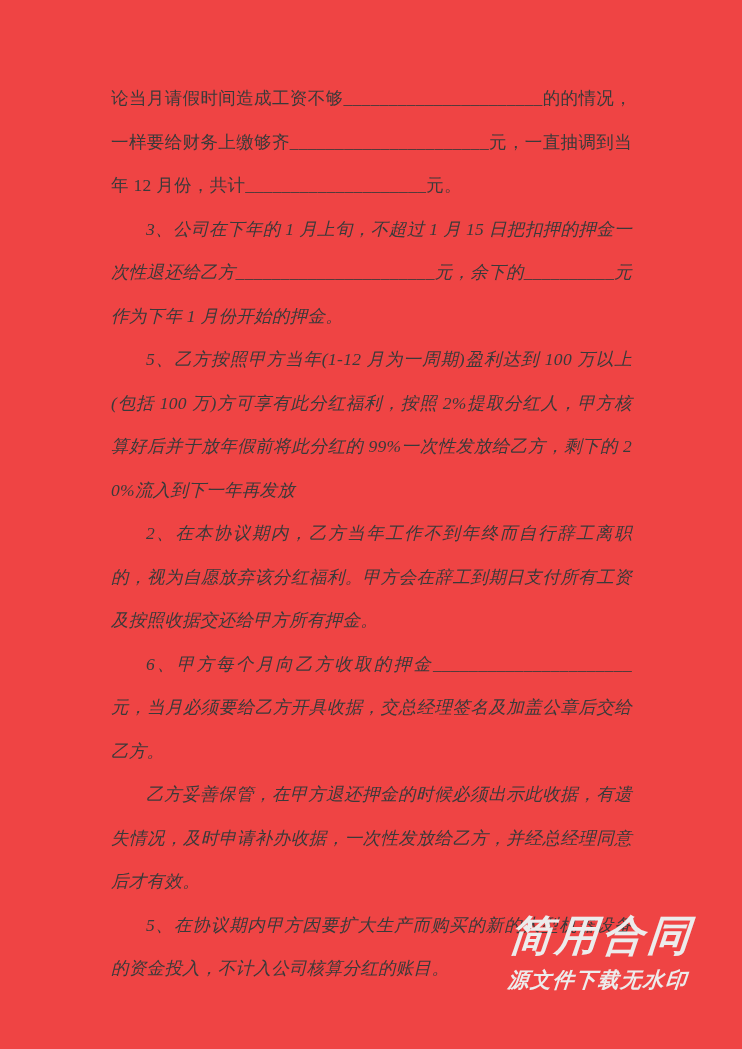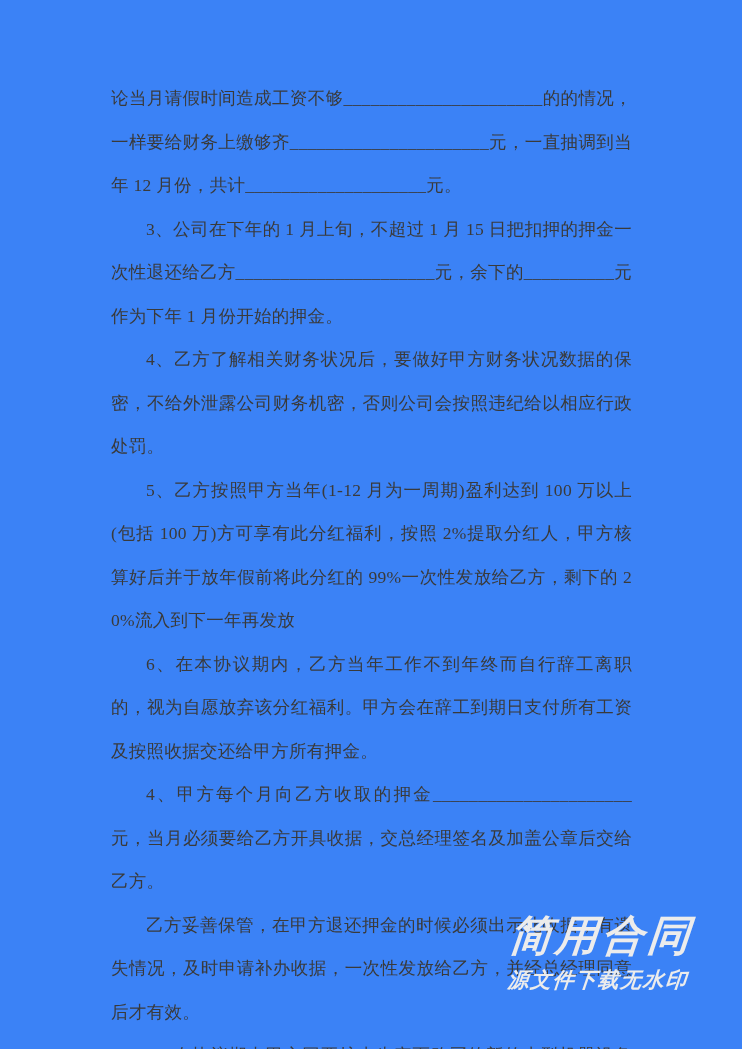--- a/index.html
+++ b/index.html
@@ -5,35 +5,35 @@
   * { margin: 0; padding: 0; box-sizing: border-box; }
   html, body {
     width: 742px; height: 1049px;
     background: #ffffff;
     font-family: "Liberation Serif", "DejaVu Serif", serif;
     overflow: hidden;
   }
   .page {
     position: relative;
     width: 742px; height: 1049px;
-    background: #3b82f6;
+    background: #ef4444;
   }
   .doc-body {
     position: absolute;
     left: 111px; top: 77px;
     width: 521px;
     font-size: 17.5px;
     line-height: 43.5px;
     color: #3a3a3a;
     text-align: justify;
     text-justify: inter-ideograph;
     letter-spacing: 0.3px;
   }
   .doc-body p { margin: 0; word-break: break-all; }
-  .doc-body p.indent { text-indent: 2em; }
+  .doc-body p.indent { text-indent: 2em; font-style: italic; }
   .watermark {
     position: absolute;
     right: 50px; bottom: 55px;
     color: #ececec;
     font-family: "Liberation Sans", "DejaVu Sans", sans-serif;
     font-weight: 900;
     font-style: italic;
     transform: skewX(-5deg);
     text-align: center;
     user-select: none;
@@ -49,24 +49,23 @@
     margin-top: 9px;
   }
 </style>
 </head>
 <body>
 
 <div class="page">
   <div class="doc-body" id="doc-body" style="color: rgb(58, 58, 58);">
       <p class="">论当月请假时间造成工资不够______________________的的情况，一样要给财务上缴够齐______________________元，一直抽调到当年 12 月份，共计____________________元。</p>
       <p class="indent">3、公司在下年的 1 月上旬，不超过 1 月 15 日把扣押的押金一次性退还给乙方______________________元，余下的__________元作为下年 1 月份开始的押金。</p>
-      <p class="indent">4、乙方了解相关财务状况后，要做好甲方财务状况数据的保密，不给外泄露公司财务机密，否则公司会按照违纪给以相应行政处罚。</p>
       <p class="indent">5、乙方按照甲方当年(1-12 月为一周期)盈利达到 100 万以上(包括 100 万)方可享有此分红福利，按照 2%提取分红人，甲方核算好后并于放年假前将此分红的 99%一次性发放给乙方，剩下的 20%流入到下一年再发放</p>
-      <p class="indent">6、在本协议期内，乙方当年工作不到年终而自行辞工离职的，视为自愿放弃该分红福利。甲方会在辞工到期日支付所有工资及按照收据交还给甲方所有押金。</p>
-      <p class="indent">4、甲方每个月向乙方收取的押金______________________元，当月必须要给乙方开具收据，交总经理签名及加盖公章后交给乙方。</p>
+      <p class="indent">2、在本协议期内，乙方当年工作不到年终而自行辞工离职的，视为自愿放弃该分红福利。甲方会在辞工到期日支付所有工资及按照收据交还给甲方所有押金。</p>
+      <p class="indent">6、甲方每个月向乙方收取的押金______________________元，当月必须要给乙方开具收据，交总经理签名及加盖公章后交给乙方。</p>
       <p class="indent">乙方妥善保管，在甲方退还押金的时候必须出示此收据，有遗失情况，及时申请补办收据，一次性发放给乙方，并经总经理同意后才有效。</p>
       <p class="indent">5、在协议期内甲方因要扩大生产而购买的新的大型机器设备的资金投入，不计入公司核算分红的账目。</p>
     </div>
   <div class="watermark" style="color: rgb(236, 236, 236);">
     <div class="wm-title">简用合同</div>
     <div class="wm-subtitle">源文件下载无水印</div>
   </div>
 </div>
 
 </body></html>

